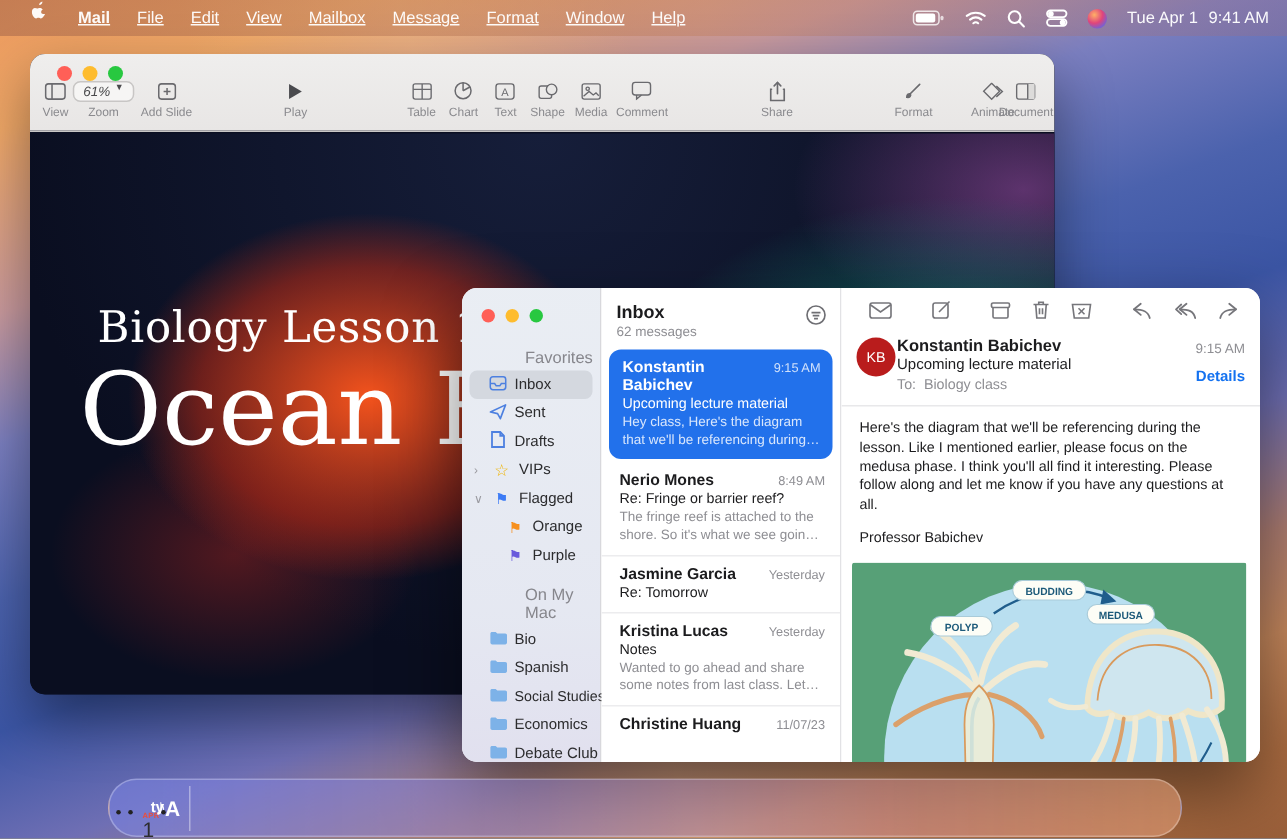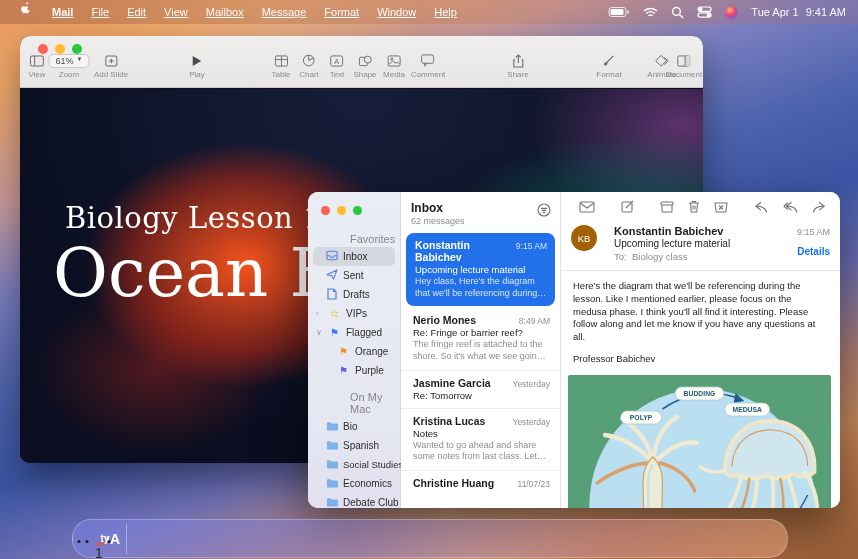--- a/index.html
+++ b/index.html
@@ -35,21 +35,21 @@
   .lights{position:absolute; display:flex; gap:7px;}
   .kn-chrome .lights{left:18px; top:8px;}
   .light{width:10px;height:10px;border-radius:50%;}
   .light.red{background:#ff5f57;} .light.yellow{background:#febc2e;} .light.green{background:#28c840;}
   .kn-title{position:absolute; top:5px; left:0; width:100%; text-align:center; font-size:11px; color:#3c3c3e;}
   .kn-title .doc-glyph{display:inline-block; width:9px; height:10px; border:1px solid #9a9a9a; border-radius:2px; margin-right:4px; vertical-align:-1px; background:#fbfbfb;}
   .kn-title .edited{color:#b3b1b0;}
   .kn-tool{position:absolute; top:17px; transform:translateX(-50%); text-align:center; color:#5d5d60;}
   .kn-tool .ic{height:15px; display:flex; align-items:center; justify-content:center;}
   .kn-tool .lb{font-size:8px; color:#8a8a8e; margin-top:2px; white-space:nowrap;}
-  .kn-zoombtn{display:flex; align-items:flex-start; gap:3px; border:1px solid #c8c6c5; border-radius:5px; background:#f6f5f4; padding:1px 6px; font-size:9px; color:#4a4a4c;}
+  .kn-zoombtn{display:flex; align-items:flex-start; gap:3px; border:1px solid #c8c6c5; border-radius:5px; background:#f6f5f4; padding:1px 6px; font-size:9px; color:#4a4a4c;font-style:italic;}
   .kn-slide{
     position:absolute; top:53px; left:0; right:0; bottom:0; overflow:hidden;
     background:
       radial-gradient(46% 60% at 91% 58%, rgba(21,214,178,.85), rgba(18,150,130,.3) 55%, rgba(0,0,0,0) 78%),
       radial-gradient(30% 35% at 97% 10%, rgba(160,80,170,.55), rgba(0,0,0,0) 75%),
       radial-gradient(30% 42% at 33% 47%, rgba(255,86,28,.95), rgba(205,45,18,.5) 55%, rgba(0,0,0,0) 78%),
       radial-gradient(24% 30% at 20% 75%, rgba(190,40,30,.4), rgba(0,0,0,0) 75%),
       radial-gradient(circle at 50% 0%, #161e3a, #0a0e20 70%);
   }
   .slide-heading{position:absolute; left:45px; top:112px; color:#fff; font-family:"DejaVu Serif",serif; font-size:29px; letter-spacing:.5px;}
@@ -94,22 +94,22 @@
   .msg.selected .msg-sender,.msg.selected .msg-subject{color:#fff;}
   .msg.selected .msg-time{color:#cfe0fb;}
   .msg.selected .msg-preview{color:#d8e6fc;}
   
   .m-detail{flex:1; background:#fff; position:relative; overflow:hidden;}
   .md-toolbar{height:27px; display:flex; align-items:center; color:#76767b; padding:2px 10px 0 18px;}
   .md-toolbar svg{display:block;}
   .tbi{margin-right:14px;}
   .tbi.gap{margin-left:12px;}
   .md-header{display:flex; padding:6px 10px 8px 10px;}
-  .avatar{width:26px;height:26px;border-radius:50%;background:#a16207;color:#fff;font-size:9.5px;
-    display:flex;align-items:center;justify-content:center;flex:none;margin-right:17px;}
+  .avatar{width:26px;height:26px;border-radius:50%;background:#b91c1c;color:#fff;font-size:9.5px;
+    display:flex;align-items:center;justify-content:center;flex:none;margin-right:1px;}
   .md-head-main{flex:1; min-width:0;}
   .md-sender{font-size:11px; font-weight:bold; color:#1c1c1e;}
   .md-subject{font-size:10px; color:#1c1c1e; margin-top:1px;}
   .md-to{font-size:9.5px; color:#8e8e93; margin-top:2px;}
   .md-head-right{text-align:right; flex:none;}
   .md-time{font-size:9px; color:#8e8e93; margin-top:2px;}
   .md-details{font-size:10px; color:#1472f0; margin-top:9px; font-weight:bold;}
   .md-divider{height:1px; background:#e8e8ea; margin:0 0;}
   .md-body{padding:9px 12px 0 12px; font-size:9.5px; color:#1d1d1f; line-height:1.35;}
   .md-body p{margin-bottom:9px;}

